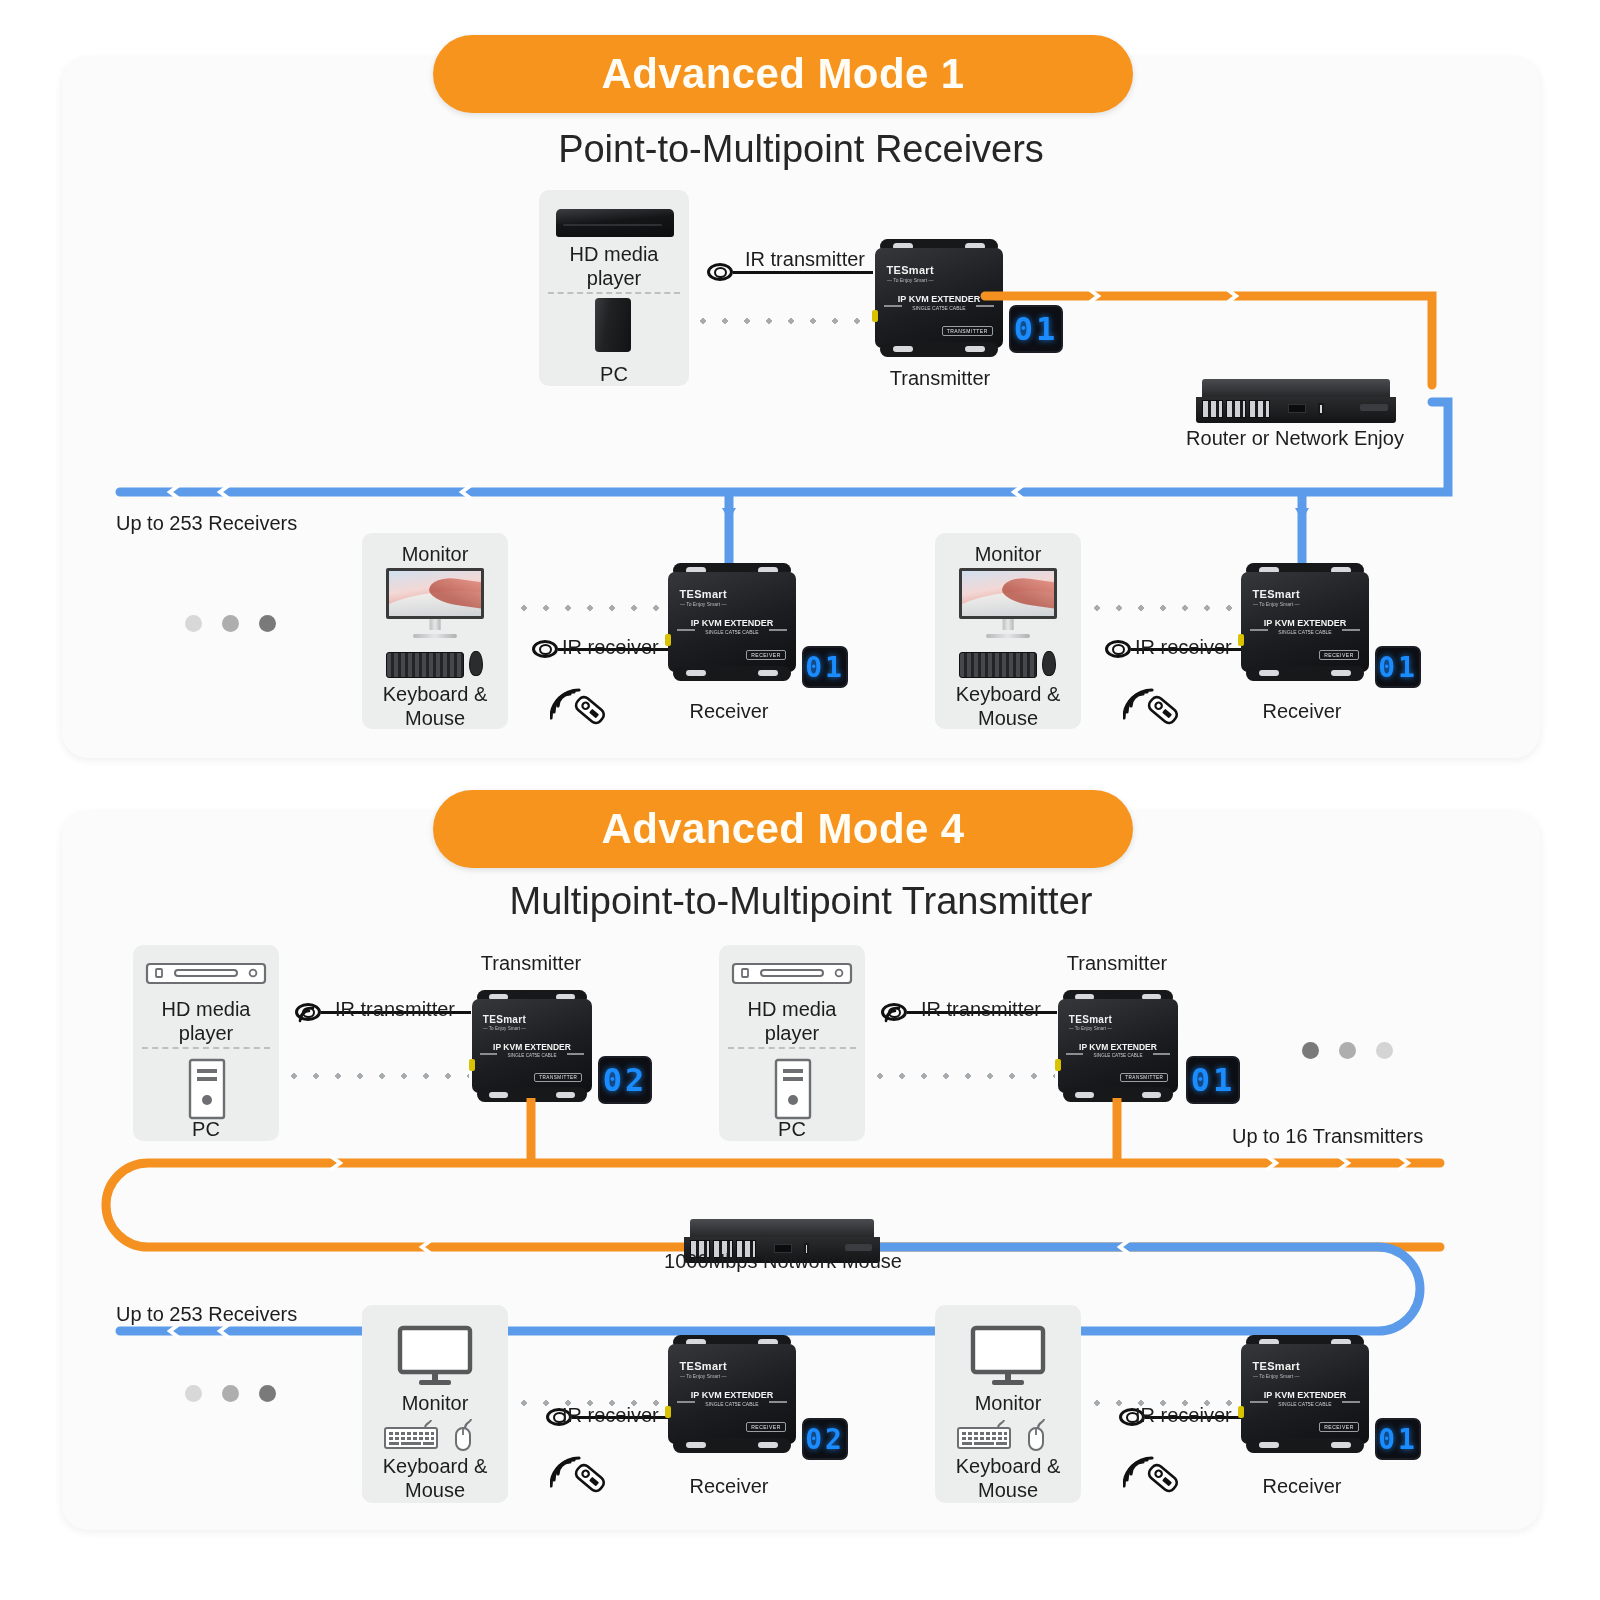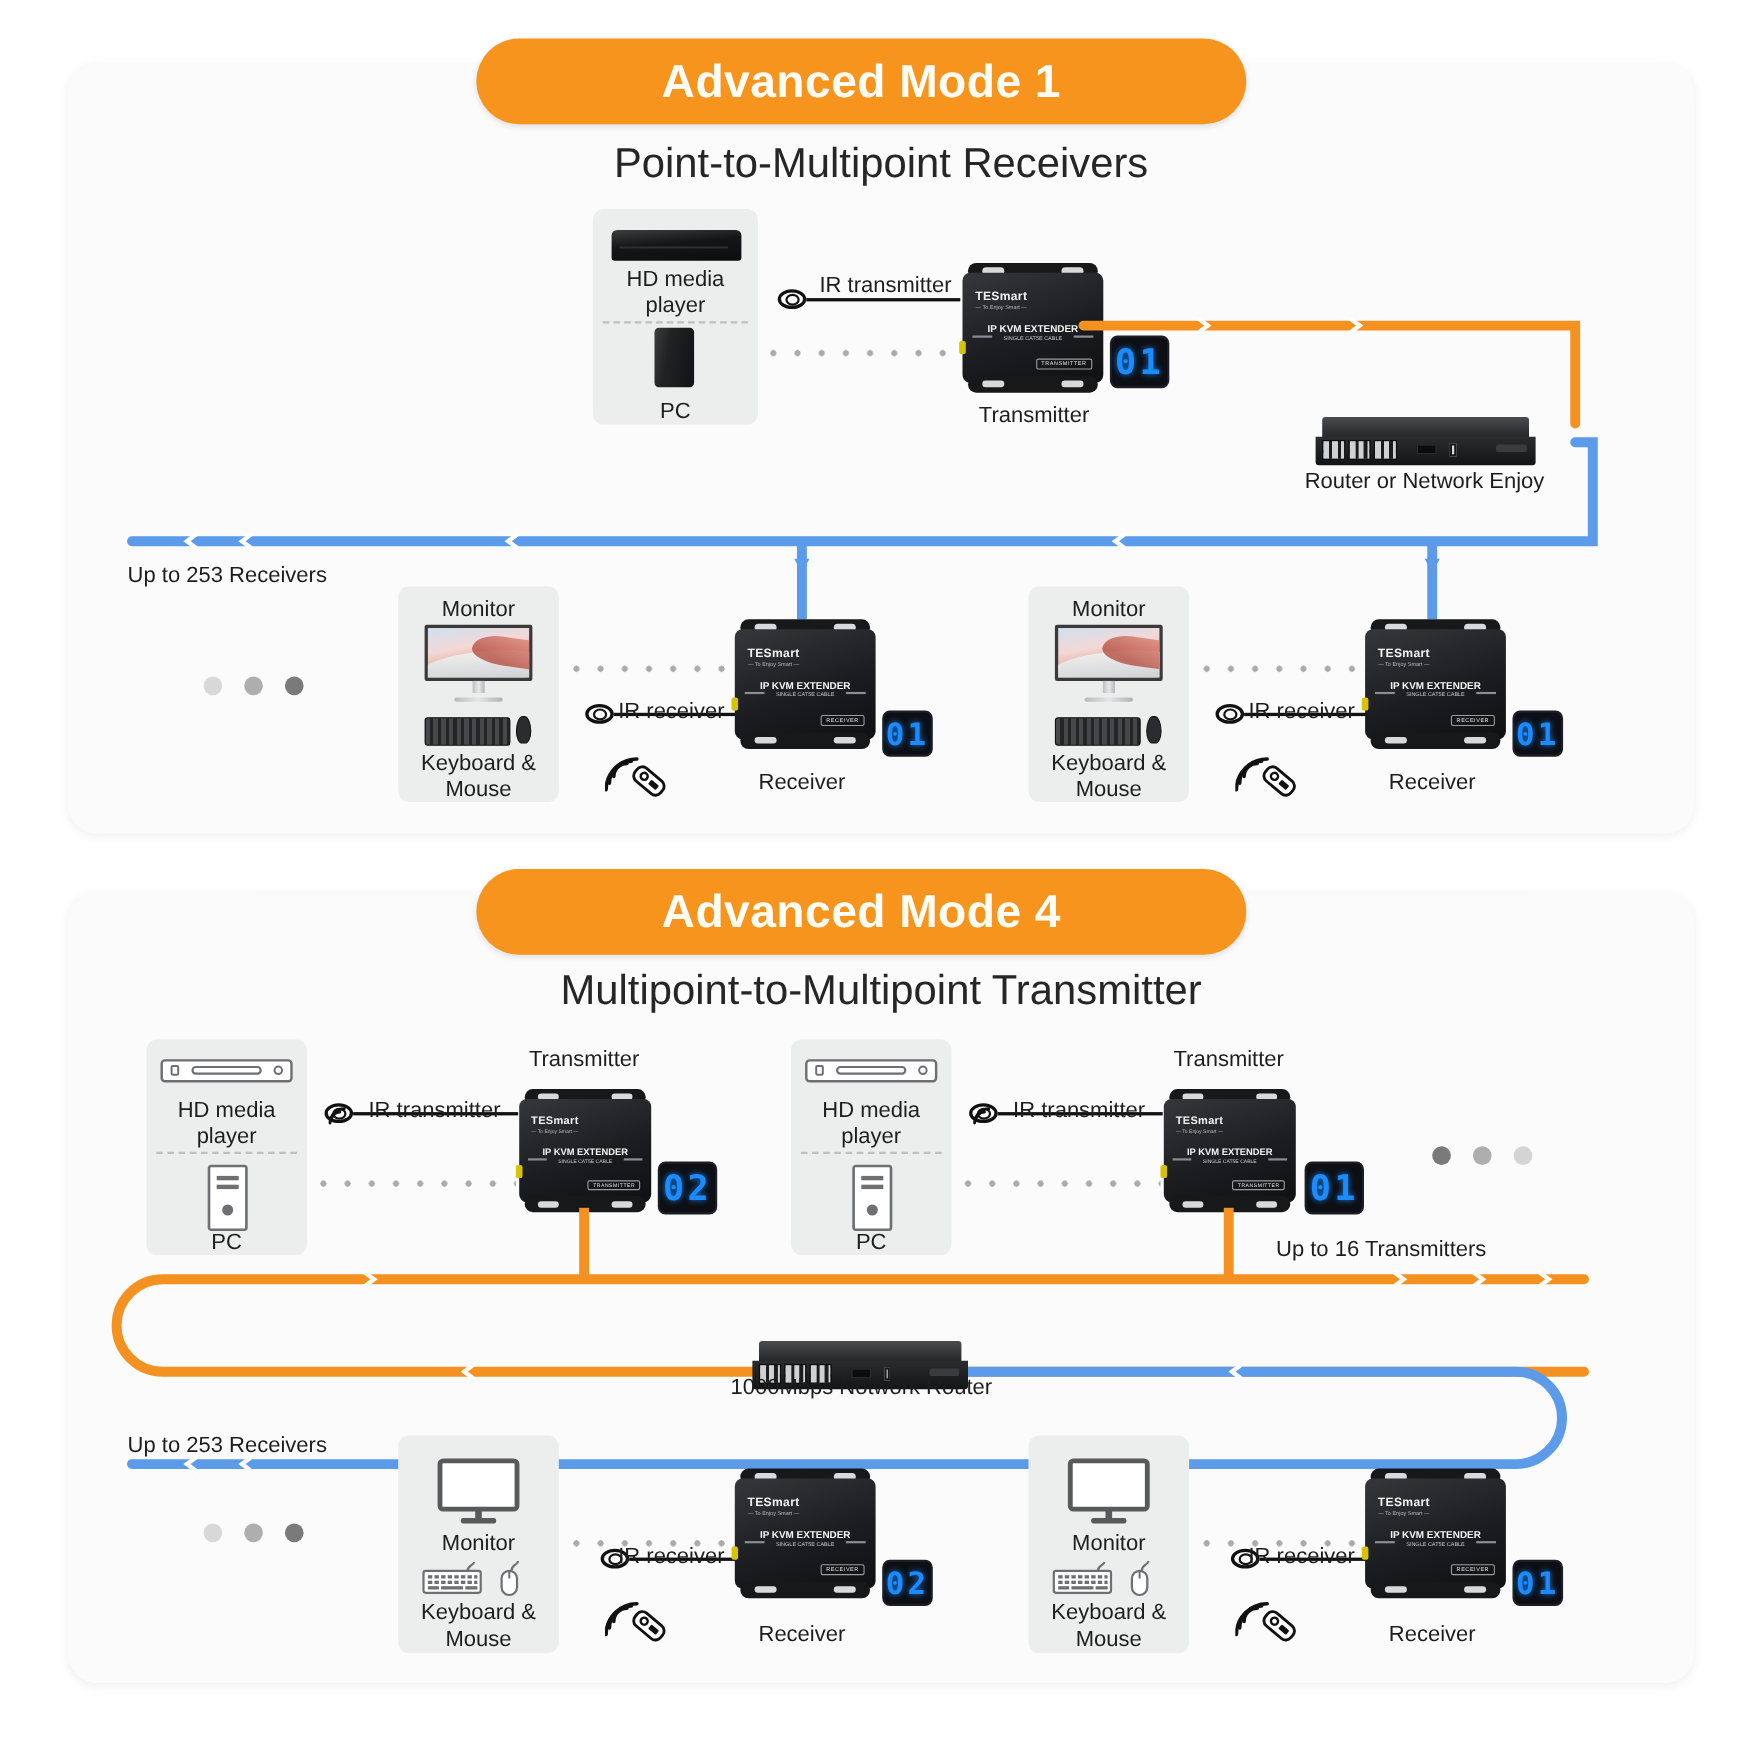--- a/index.html
+++ b/index.html
@@ -567,21 +567,21 @@
     </div>
   <div class="port" style="top:62%; width:6px; height:12px;"></div>
 </div>
 <div class="seg" style="left:1186px; top:1056px; width:54px; height:48px; font-size:32px;">01</div>
 
 <div class="edots" style="left:1302px; top:1042px;">
   <span style="background:#7a7a7a;"></span>
     <span style="background:#aeaeae;"></span>
     <span style="background:#d4d4d4;"></span>
 </div>
-<div class="lbl" style="left:1160px; top:1125px;">Up to 16 Transmitters</div>
+<div class="lbl" style="left:1232px; top:1125px;">Up to 16 Transmitters</div>
 
 <svg style="position:absolute; left:0; top:0; width:1600px; height:1600px; pointer-events:none;">
 
   <path d="M 531 1098 L 531 1163" fill="none" stroke="#f59120" stroke-width="9"></path>
   <path d="M 1117 1098 L 1117 1163" fill="none" stroke="#f59120" stroke-width="9"></path>
 
   <path d="M 1440 1163 L 148 1163 A 42 42 0 0 0 148 1247 L 1440 1247" fill="none" stroke="#f59120" stroke-width="9" stroke-linecap="round"></path>
 
   <path d="M 880 1247 L 1378 1247 A 42 42 0 0 1 1378 1331 L 120 1331" fill="none" stroke="#5b9bea" stroke-width="9" stroke-linecap="round"></path>
 
@@ -617,21 +617,21 @@
   <div class="front"></div>
   <div class="ports">
       <div class="pgrp"></div>
       <div class="pgrp"></div>
       <div class="pgrp"></div>
     </div>
   <div class="led"></div>
     <div class="sq"></div>
     <div class="bar"></div>
 </div>
-<div class="lbl c" style="left:783px; top:1250px;">1000Mbps Notwork Router</div>
+<div class="lbl c" style="left:783px; top:1250px;">1000Mbps Notwork Mouse</div>
 
 <div class="lbl" style="left:116px; top:1303px;">Up to 253 Receivers</div>
 <div class="edots" style="left:185px; top:1385px;">
   <span style="background:#d8d8d8;"></span>
     <span style="background:#aeaeae;"></span>
     <span style="background:#7a7a7a;"></span>
 </div>
 
 <div class="card" style="left:362px; top:1305px; width:146px; height:198px;"></div>
 <svg class="outline" style="left:397px; top:1325px; width:76px; height:62px;" viewBox="0 0 76 62">

